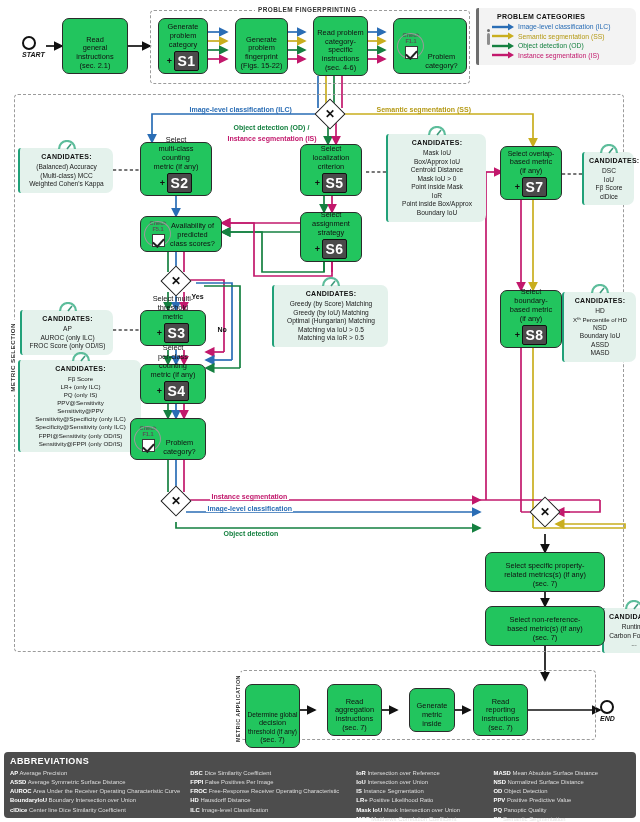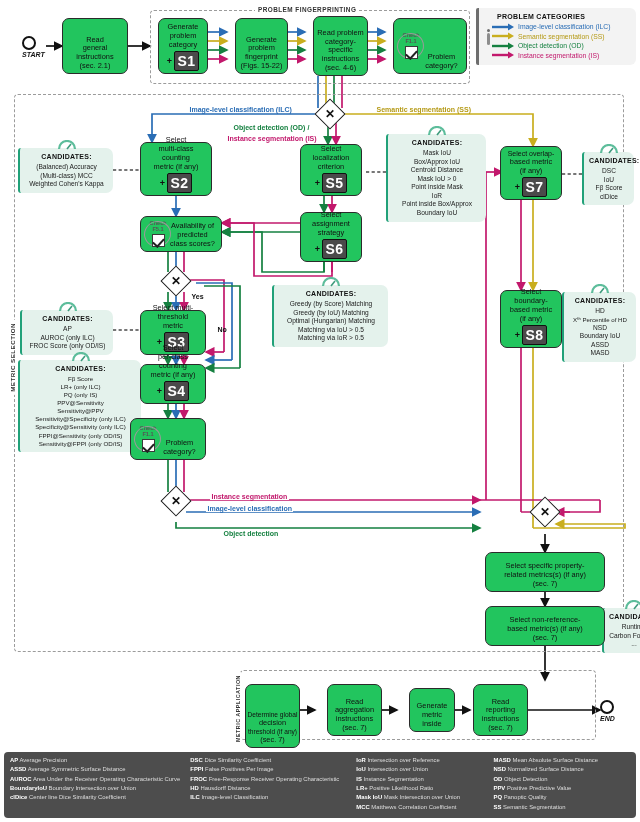--- a/index.html
+++ b/index.html
@@ -397,21 +397,21 @@
       <div class="ring"></div>
       <span>Check</span>
       <span>F5.1</span>
       <span class="cmark"></span>
     </div>
     <span class="ln">Availability of</span>
     <span class="ln">predicted</span>
     <span class="ln">class scores?</span>
   </div>
 
-  <div class="pbox" style="left:140px; top:310px; width:66px; height:45px;">
+  <div class="pbox" style="left:140px; top:310px; width:66px; height:36px;">
     <span class="ln">Select multi-</span>
     <span class="ln">threshold</span>
     <span class="ln">metric</span>
     <span class="schip">
         <span class="plus">+</span>
         <span class="tag">S3</span>
       </span>
   </div>
 
   <div class="pbox" style="left:140px; top:364px; width:66px; height:40px;">
@@ -651,20 +651,21 @@
     <div class="lrow">
       <svg width="24" height="8">
           <line x1="1" y1="4" x2="17" y2="4" stroke="#c2186c" stroke-width="2.4"></line>
           <path d="M17,0.5 L23,4 L17,7.5 z" fill="#c2186c"></path>
         </svg>
       <span class="ltxt e-is">Instance segmentation (IS)</span>
     </div>
   </div>
 
   <div class="abbr">
+    <div class="ahead">ABBREVIATIONS</div>
     <div class="cols">
       <div class="col" style="flex:1.22;" id="ac0">
           <div class="arow"><b>AP</b><span> Average Precision</span></div>
           <div class="arow"><b>ASSD</b><span> Average Symmetric Surface Distance</span></div>
           <div class="arow"><b>AUROC</b><span> Area Under the Receiver Operating Characteristic Curve</span></div>
           <div class="arow"><b>BoundaryIoU</b><span> Boundary Intersection over Union</span></div>
           <div class="arow"><b>clDice</b><span> Center line Dice Similarity Coefficient</span></div>
         </div>
       <div class="col" style="flex:1.12;" id="ac1">
           <div class="arow"><b>DSC</b><span> Dice Similarity Coefficient</span></div>

